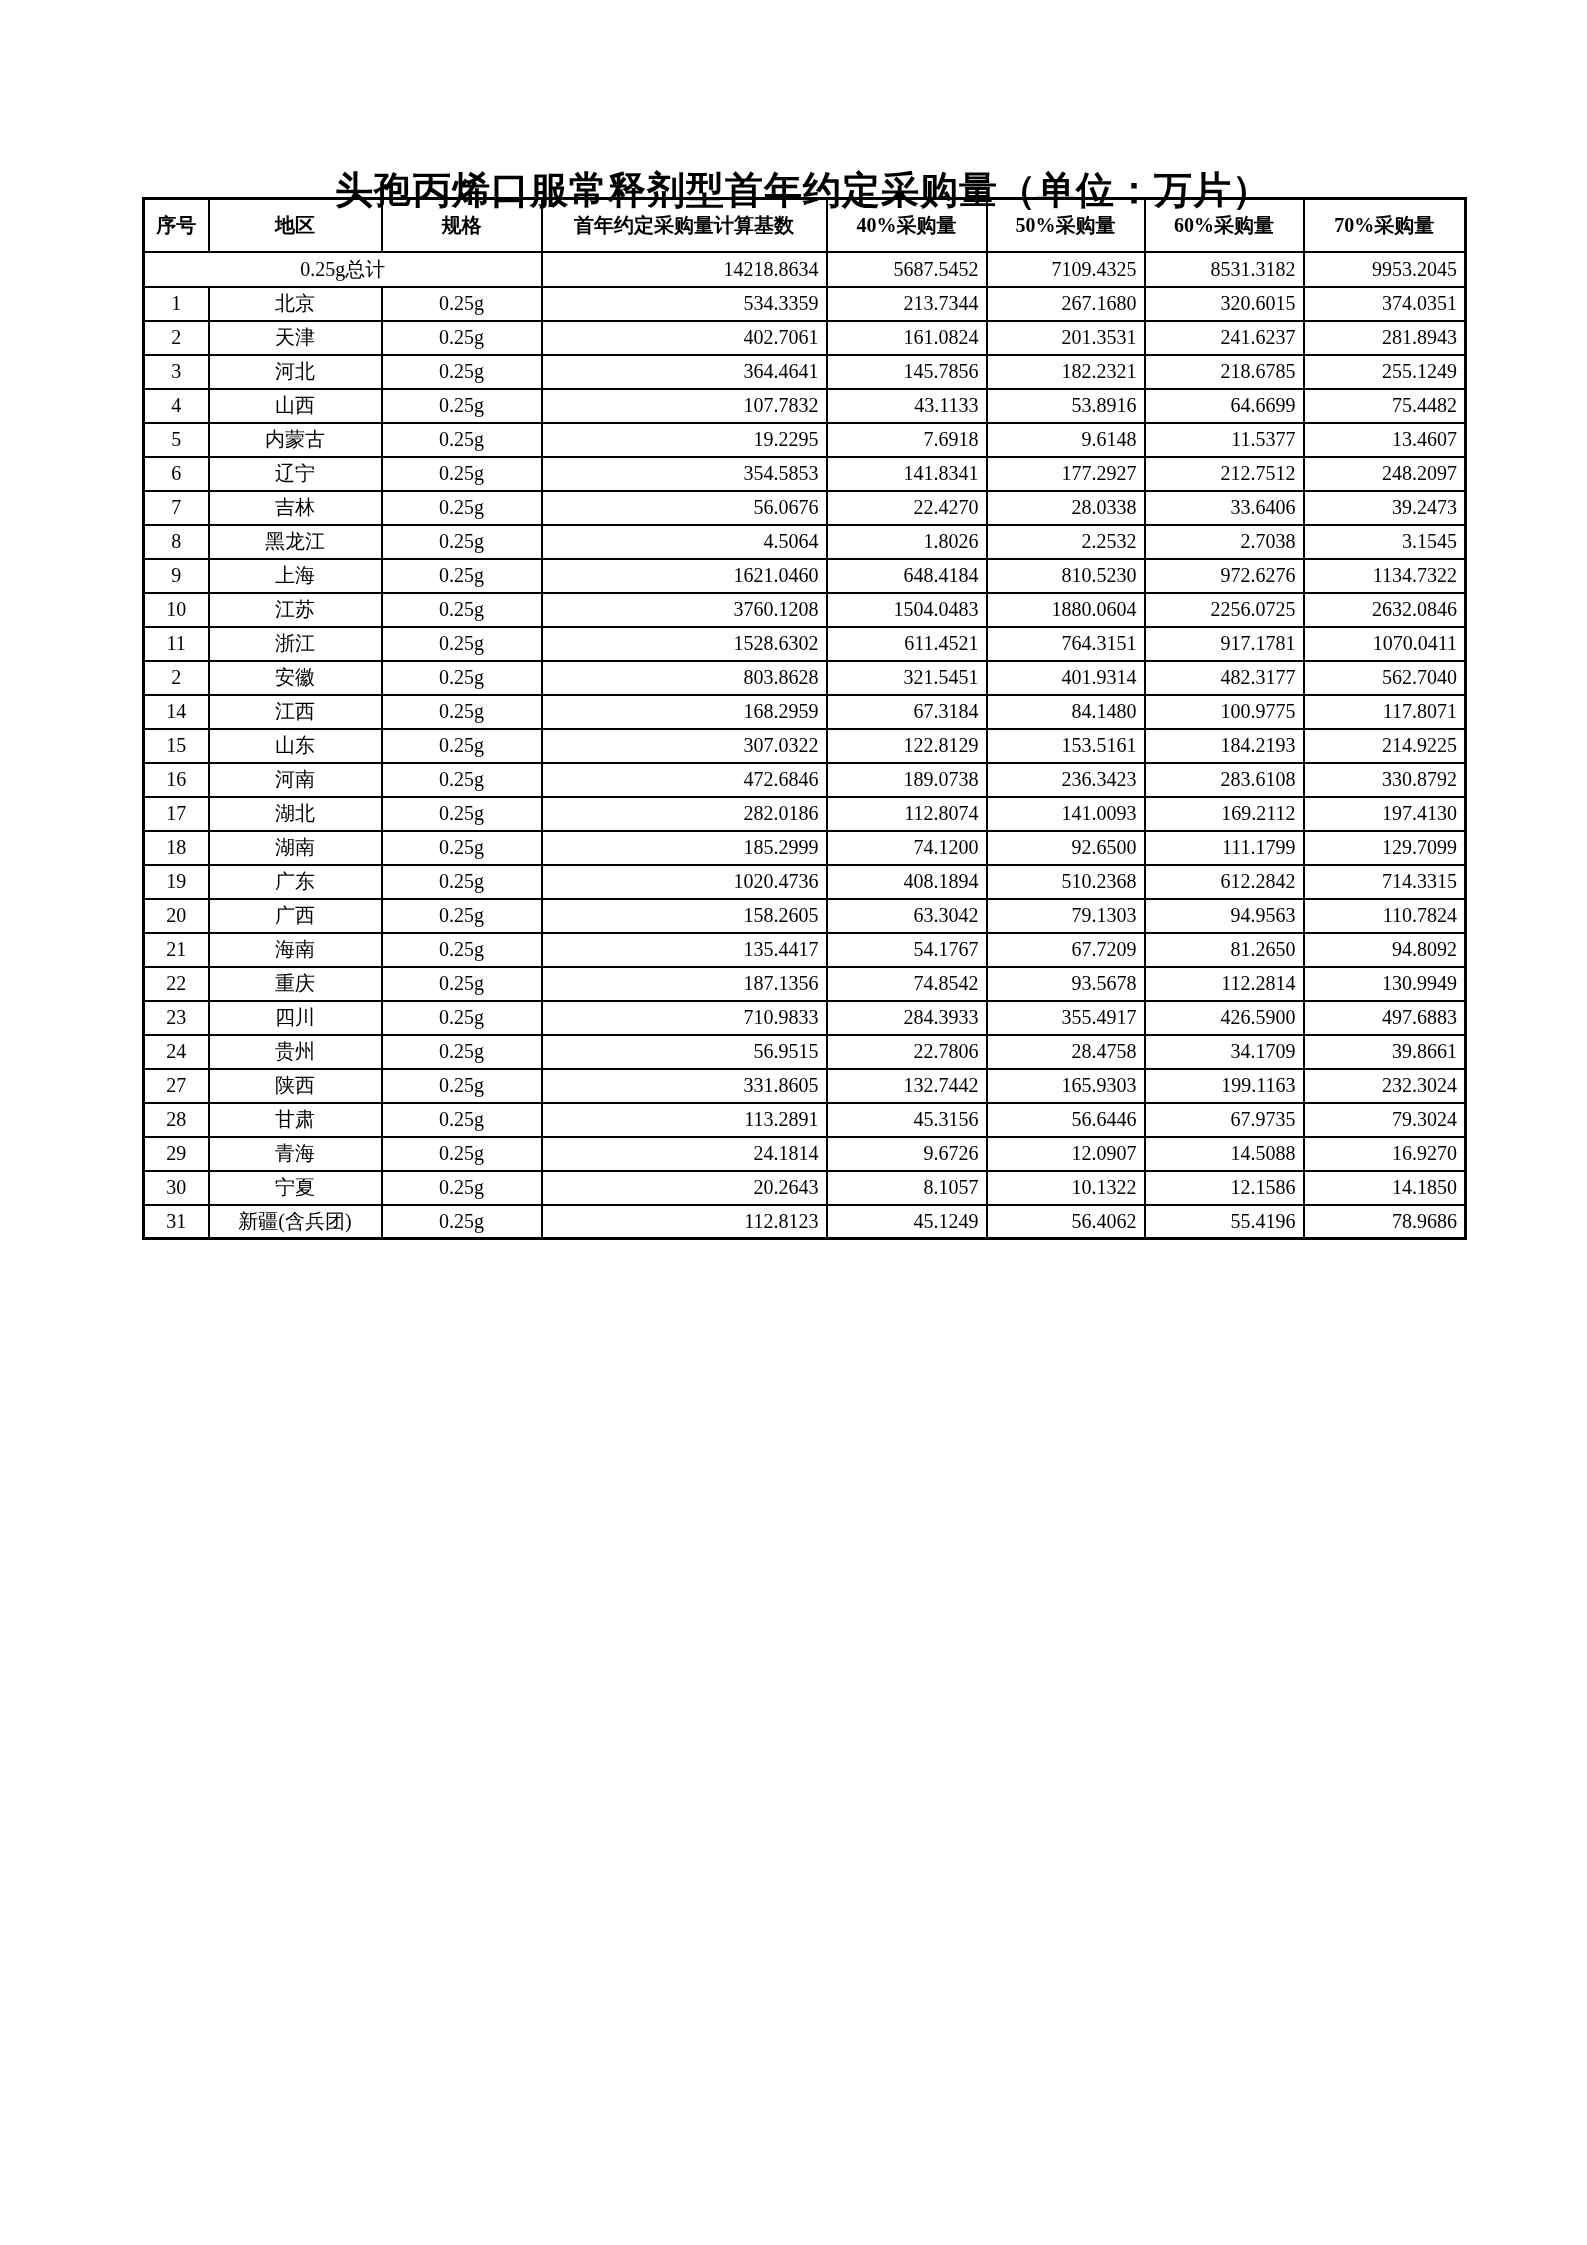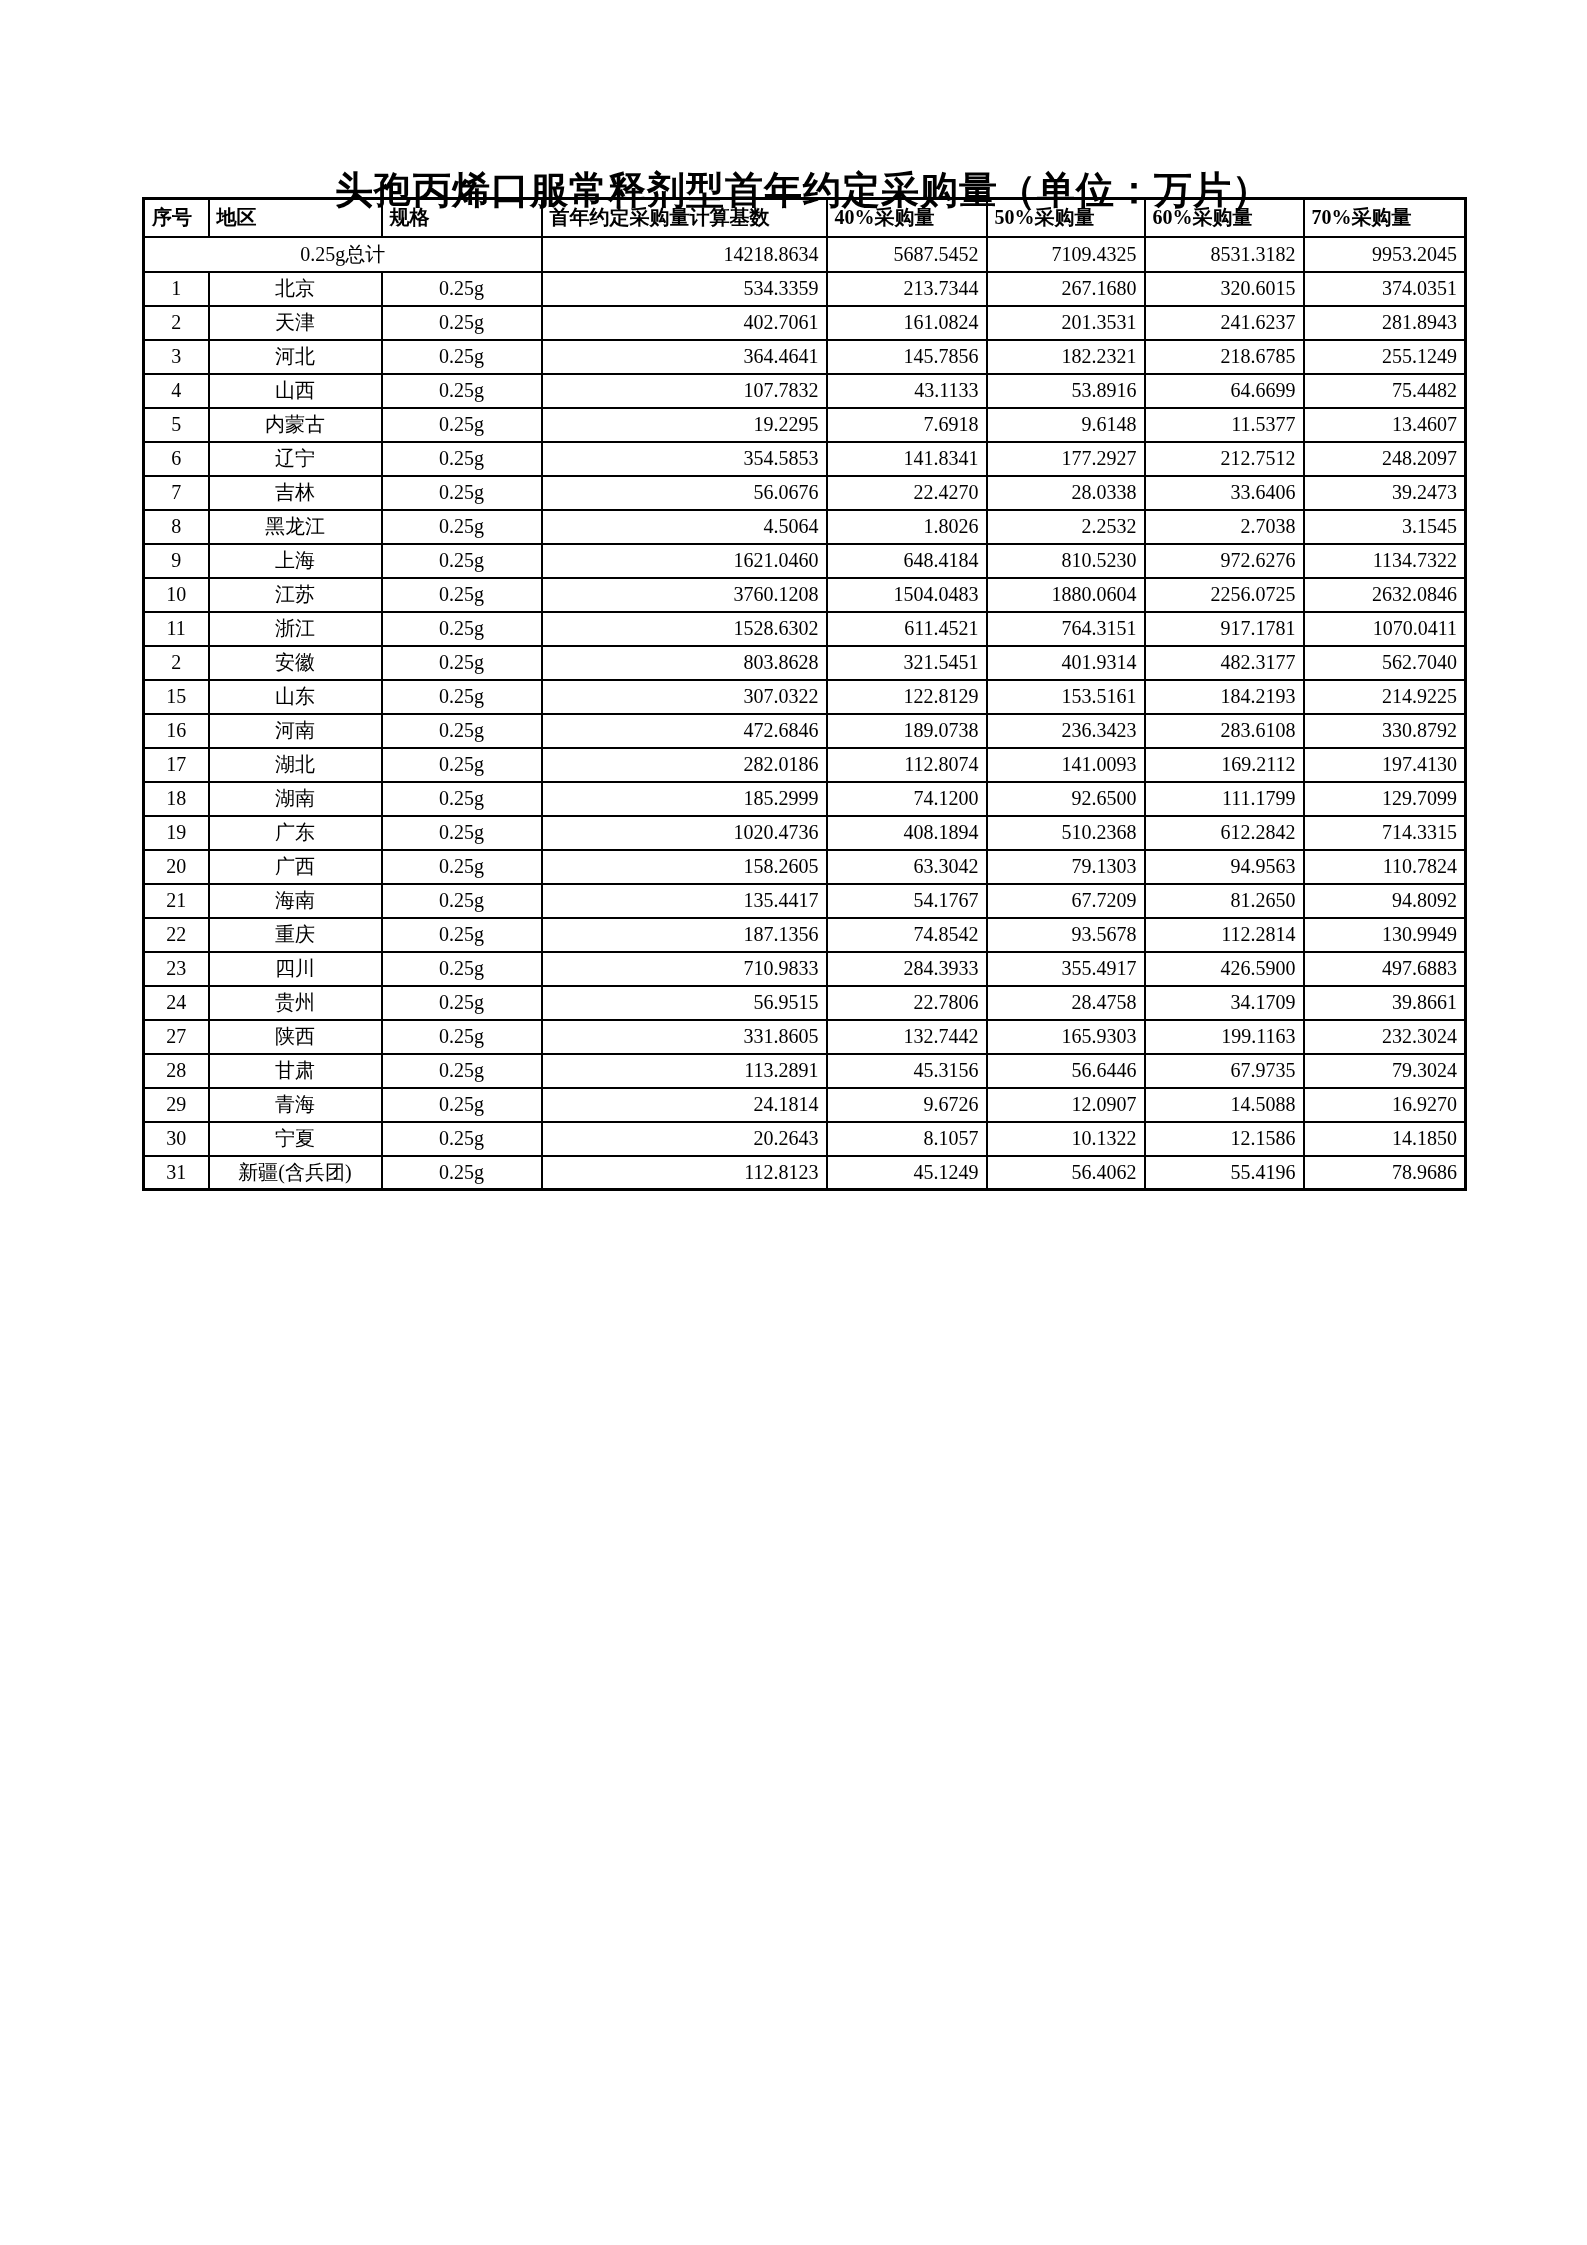--- a/index.html
+++ b/index.html
@@ -44,22 +44,22 @@
     box-sizing: border-box;
     font-size: 20px;
     padding: 0 7px;
     height: 34px;
     white-space: nowrap;
     overflow: hidden;
     font-family: "Liberation Serif", "DejaVu Serif", serif;
   }
   .proc-table thead th {
     font-weight: bold;
-    text-align: left;
-    height: 38px;
+    text-align: center;
+    height: 53px;
     font-size: 20px;
   }
   .proc-table tr.total-row td {
     font-weight: normal;
     height: 35px;
   }
   .al-center { text-align: center; }
   .al-right  { text-align: right; }
 </style>
 </head>
@@ -216,20 +216,30 @@
           <td class="al-center">2</td>
           <td class="al-center">安徽</td>
           <td class="al-center">0.25g</td>
           <td class="al-right">803.8628</td>
           <td class="al-right">321.5451</td>
           <td class="al-right">401.9314</td>
           <td class="al-right">482.3177</td>
           <td class="al-right">562.7040</td>
         </tr>
         <tr>
+          <td class="al-center">14</td>
+          <td class="al-center">江西</td>
+          <td class="al-center">0.25g</td>
+          <td class="al-right">168.2959</td>
+          <td class="al-right">67.3184</td>
+          <td class="al-right">84.1480</td>
+          <td class="al-right">100.9775</td>
+          <td class="al-right">117.8071</td>
+        </tr>
+        <tr>
           <td class="al-center">15</td>
           <td class="al-center">山东</td>
           <td class="al-center">0.25g</td>
           <td class="al-right">307.0322</td>
           <td class="al-right">122.8129</td>
           <td class="al-right">153.5161</td>
           <td class="al-right">184.2193</td>
           <td class="al-right">214.9225</td>
         </tr>
         <tr>

